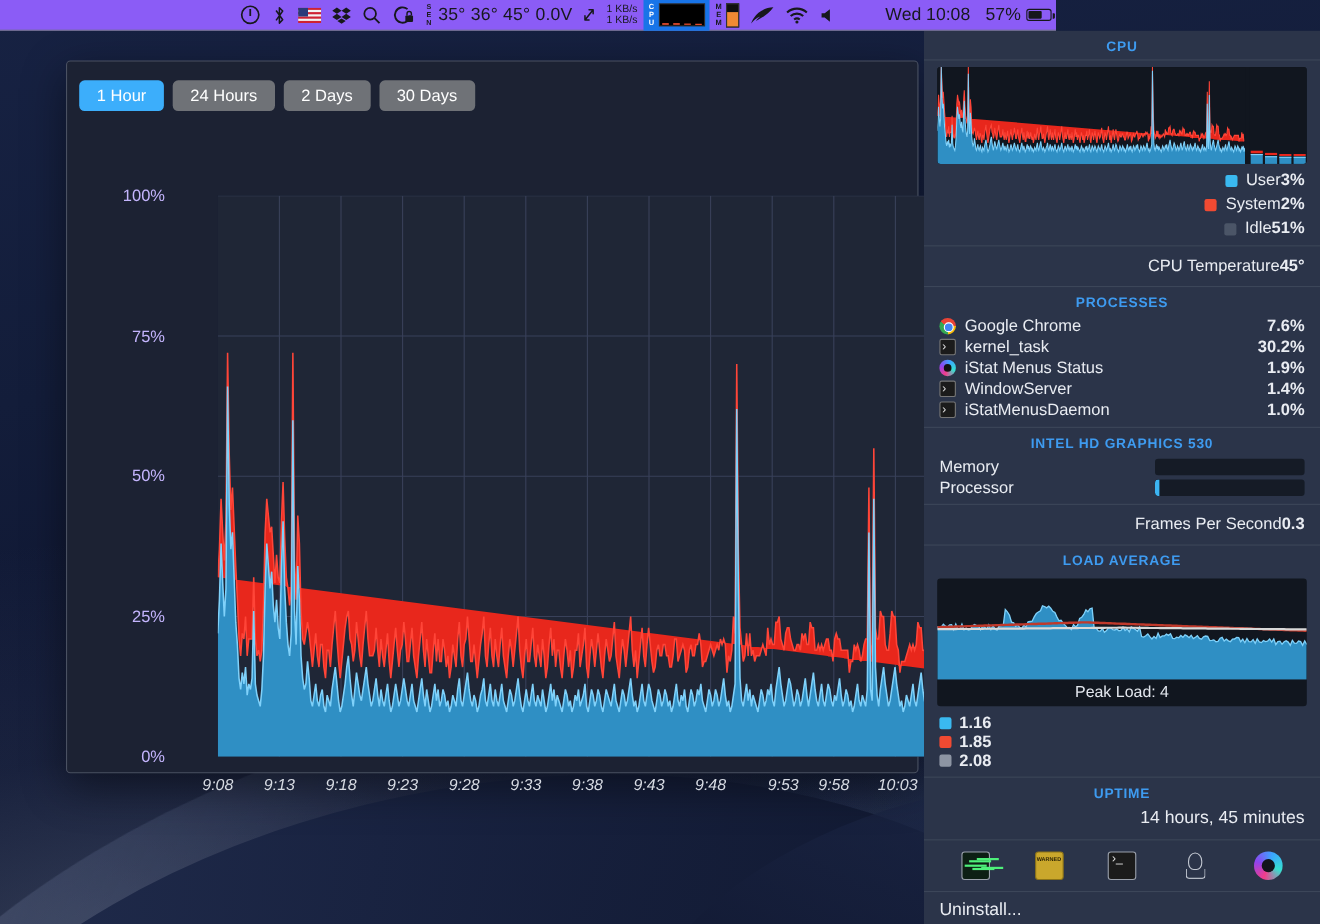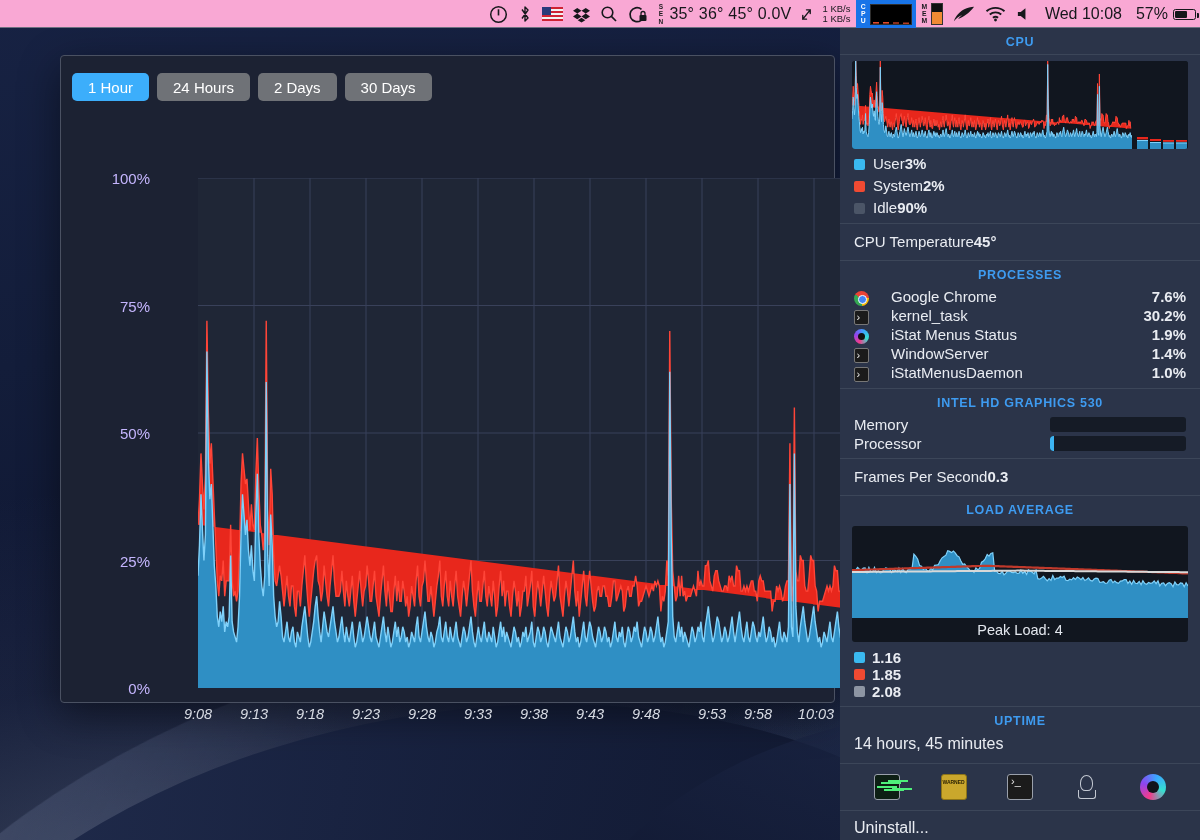--- a/index.html
+++ b/index.html
@@ -40,23 +40,23 @@
     transform:rotate(4deg);
   }
   #duneglow{
     position:absolute; left:520px; top:660px; width:520px; height:300px;
     background:radial-gradient(closest-side, rgba(120,145,190,0.18), rgba(0,0,0,0) 75%);
     transform:rotate(-28deg);
   }
 
   
   #menubar{
-    position:absolute; left:0; top:0; width:1200px; height:28px;
-    background:#f9a8d4;
-    display:flex; align-items:flex-start;
+    position:absolute; left:0; top:0; width:960px; height:28px;
+    background:#8b5cf6;
+    display:flex; align-items:center;
     border-bottom:1px solid #6d7180;
     z-index:50;
   }
   #menubar-left{ flex:1; }
   #menubar-right{
     display:flex; align-items:center; height:28px; gap:0;
     padding-right:4px; color:#1c1c1e;
   }
   .mb-item{
     display:flex; align-items:center; justify-content:center;
@@ -161,40 +161,40 @@
     font-size:14.5px;
     color:#e9ecf2;
     overflow:hidden;
   }
   .sect-title{
     text-align:center; color:#3e9bf0; font-size:12.5px; font-weight:bold;
     letter-spacing:0.7px; padding:7px 0 5px;
   }
   .divider{ height:1px; background:#3c4659; }
   .row{
-    display:flex; align-items:center; justify-content:flex-start;
+    display:flex; align-items:center; justify-content:flex-end;
     padding:1px 14px; line-height:20px;
   }
   .row .lbl{ display:flex; align-items:center; gap:8px; font-size:15px; }
   .row .val{ font-size:15px; font-weight:bold; }
   .sw{ width:11px; height:11px; border-radius:2px; display:inline-block; }
 
   .graph-box{
     margin:6px 12px 4px; height:88px; background:#11161f;
     border-radius:3px; position:relative; overflow:hidden;
     display:flex; gap:4px;
   }
   .gb-main{ flex:1; position:relative; background:#11161f; overflow:hidden; }
   .gb-now{ width:52px; position:relative; background:#11161f; overflow:hidden; }
 
   .proc-row{
     display:flex; align-items:center; justify-content:space-between;
     padding:0 14px; line-height:19px;
   }
-  .proc-left{ display:flex; align-items:flex-end; gap:22px; }
+  .proc-left{ display:flex; align-items:center; gap:8px; }
   .proc-name{ font-size:15px; }
   .proc-val{ font-size:15px; font-weight:bold; }
   .picon{ width:15px; height:15px; border-radius:3px; flex:0 0 15px; position:relative; }
   .picon.term{ background:#1b1b1b; border:1px solid #777; border-radius:2px; }
   .picon.term:before{
     content:"\203A"; position:absolute; left:1.5px; top:-3px; font-size:11px; color:#e8e8e8;
   }
   .picon.chrome{
     background:
       conic-gradient(from -30deg, #ea4335 0 33%, #fbbc05 33% 58%, #34a853 58% 92%, #ea4335 92%);
@@ -397,21 +397,21 @@
         <circle cx="11" cy="14.3" r="1.5" fill="#17181c"></circle>
       </svg>
     </div>
 
     <div class="mb-item small">
       <svg width="17" height="16" viewBox="0 0 18 16">
         <path d="M2 6 H5 L10 2 V14 L5 10 H2 Z" fill="#17181c"></path>
       </svg>
     </div>
 
-    <div class="mb-item" style="font-size:16px;">Wed 10:08</div>
+    <div class="mb-item" style="font-size:16px;margin-left:31px;">Wed 10:08</div>
 
     <div class="mb-item" style="font-size:16px;padding-right:2px;">57%</div>
 
     <div id="battery-box">
       <div id="battery-fill"></div>
     </div>
   </div>
 </div>
 
 <div id="graph-window">
@@ -519,21 +519,21 @@
       <span class="sw" style="background:#f04a32"></span>
       <span>System</span>
     </span>
     <span class="val">2%</span>
   </div>
   <div class="row" style="padding-bottom:5px;">
     <span class="lbl">
       <span class="sw" style="background:#4b5567"></span>
       <span>Idle</span>
     </span>
-    <span class="val">90%</span>
+    <span class="val">51%</span>
   </div>
 
   <div class="divider"></div>
   <div class="row" style="padding-top:8px;padding-bottom:8px;">
     <span class="lbl">CPU Temperature</span>
     <span class="val">45°</span>
   </div>
   <div class="divider"></div>
 
   <div class="sect-title">PROCESSES</div>

